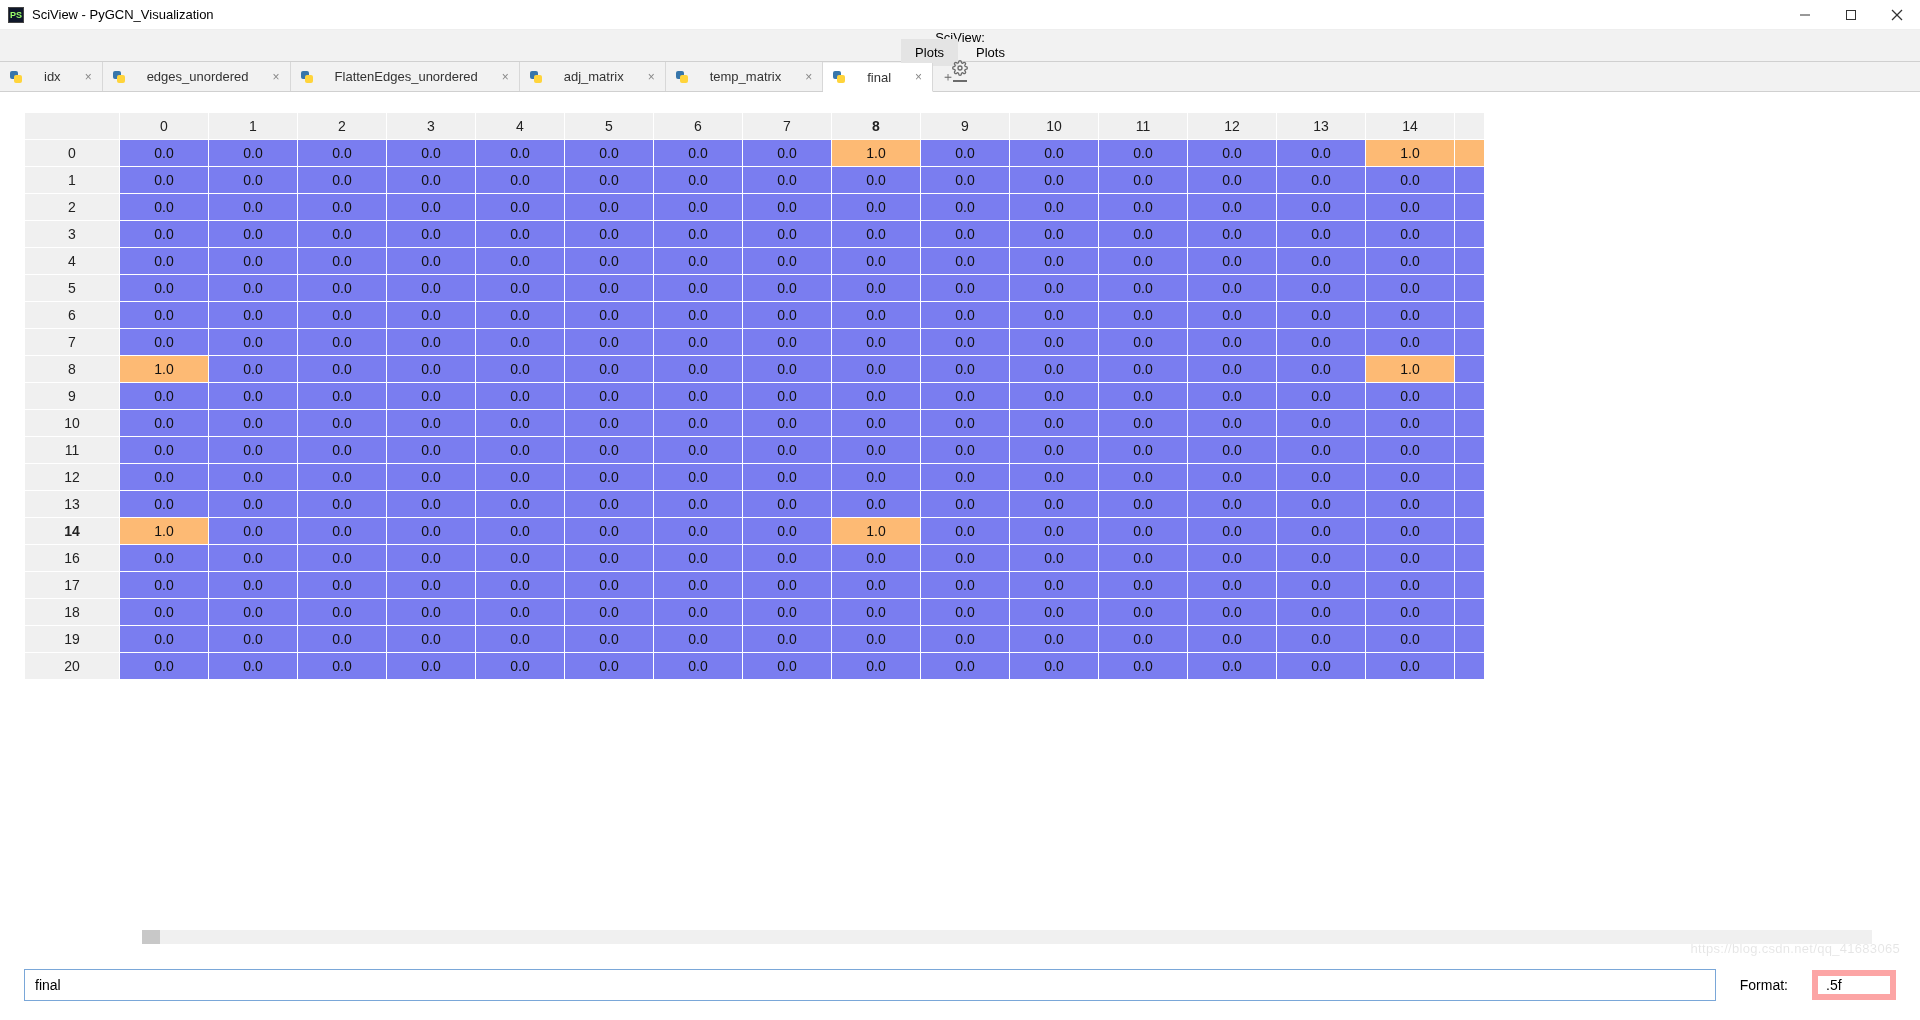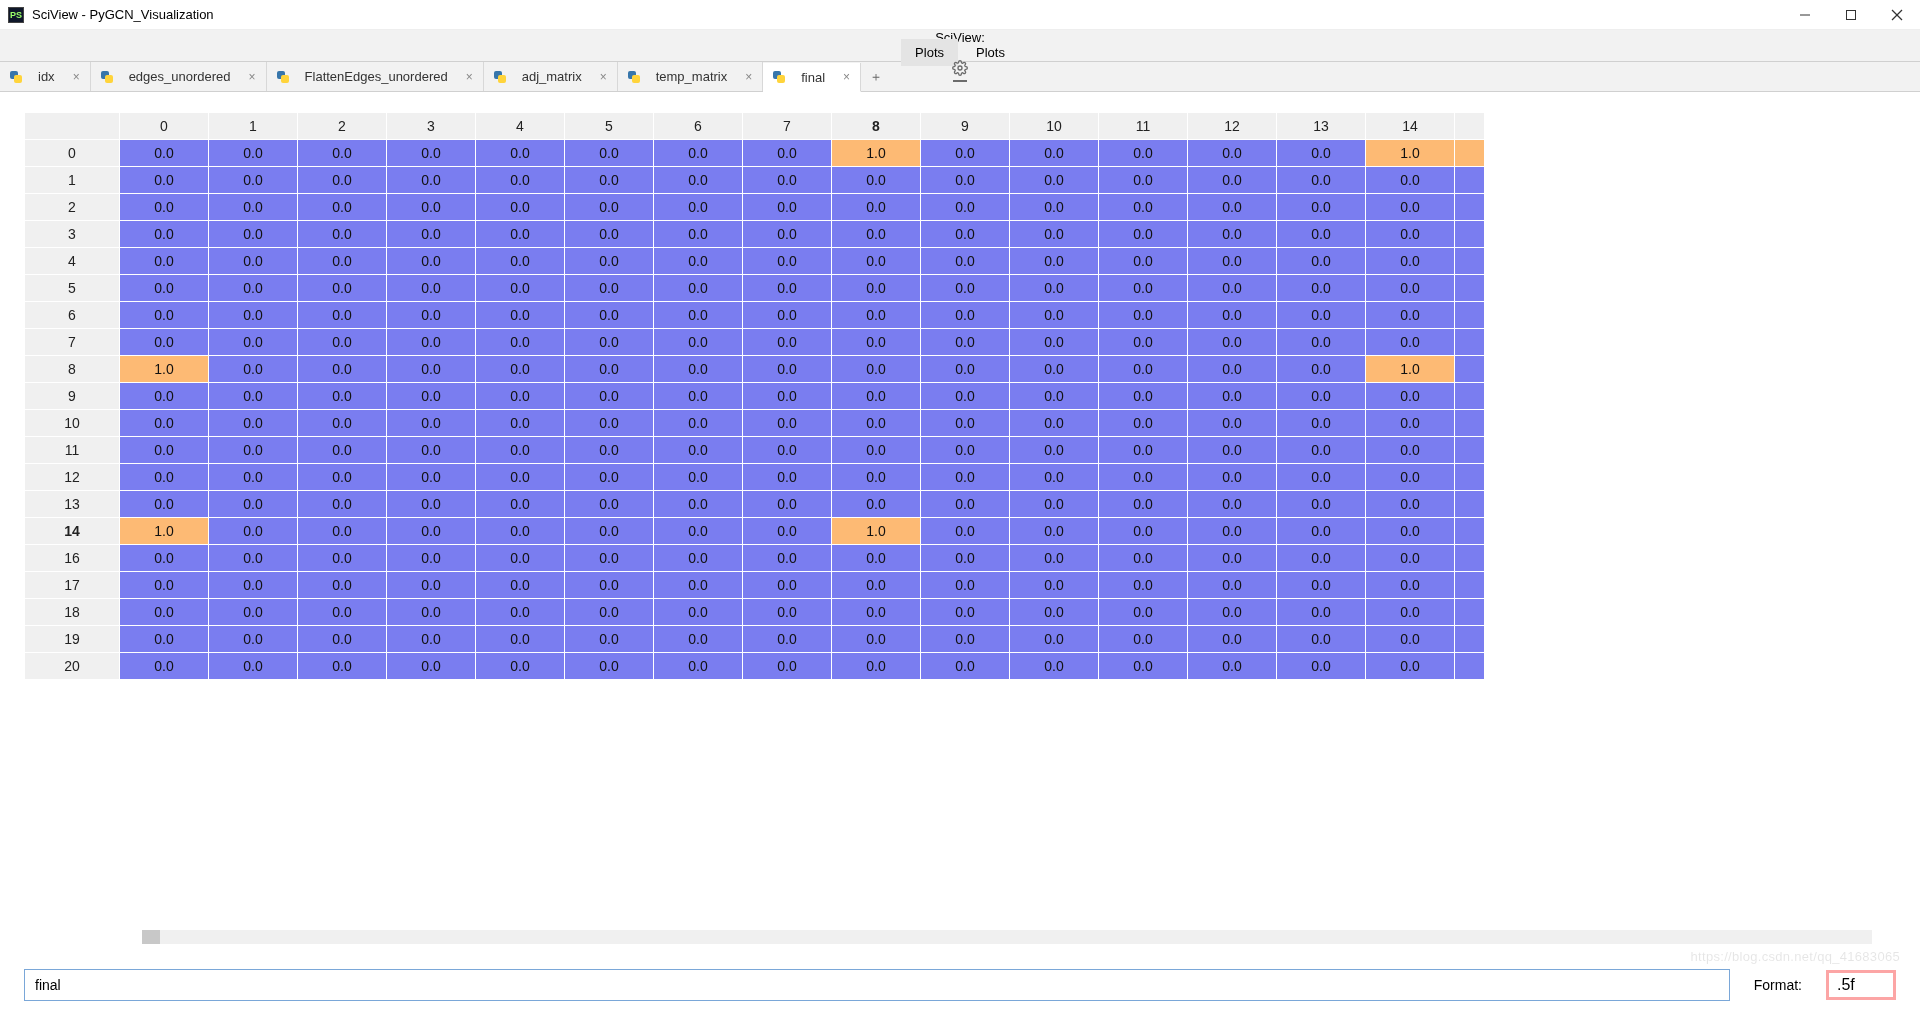--- a/index.html
+++ b/index.html
@@ -53,21 +53,21 @@
 
     
     .tabbar {
       display: flex; align-items: stretch;
       height: 30px; background: #f2f2f2;
       border-bottom: 1px solid #d0d0d0;
     }
     .tab {
       display: flex; align-items: center;
       padding: 0 10px 0 8px; border-right: 1px solid #d8d8d8;
-      gap: 14px; color: #333;
+      gap: 20px; color: #333;
     }
     .tab.active { background: #ffffff; border-bottom: 1px solid #fff; position: relative; top: 1px; }
     .tab .py-icon {
       width: 16px; height: 16px; position: relative;
     }
     .tab .py-icon::before, .tab .py-icon::after {
       content: ""; position: absolute; width: 8px; height: 8px; border-radius: 2px;
     }
     .tab .py-icon::before { background:#3776ab; left:2px; top:2px; }
     .tab .py-icon::after  { background:#ffd43b; right:2px; bottom:2px; }
@@ -122,26 +122,26 @@
       display: flex; align-items: center; gap: 24px;
       background: #fff;
     }
     .expr-input {
       flex: 1; height: 32px; border: 1px solid #7aa7d8;
       padding: 0 10px; font-size: 14px; outline: none;
       background: #fff;
     }
     .format-label { font-size: 14px; }
     .format-input {
-      width: 70px; height: 30px; border: 3px solid #fca5a5;
-      padding: 0 8px; font-size: 16px;
+      width: 84px; height: 30px; border: 6px solid #fca5a5;
+      padding: 0 8px; font-size: 14px;
     }
 
     .watermark {
-      position: absolute; right: 20px; bottom: 56px;
+      position: absolute; right: 20px; bottom: 64px;
       color: rgba(0,0,0,0.10); font-size: 13px; letter-spacing: .3px;
       pointer-events: none; user-select: none;
     }
   </style>
 </head>
 <body>
 
 <div class="titlebar">
   <span class="app-icon">PS</span>
   <span class="title">SciView - PyGCN_Visualization</span>

